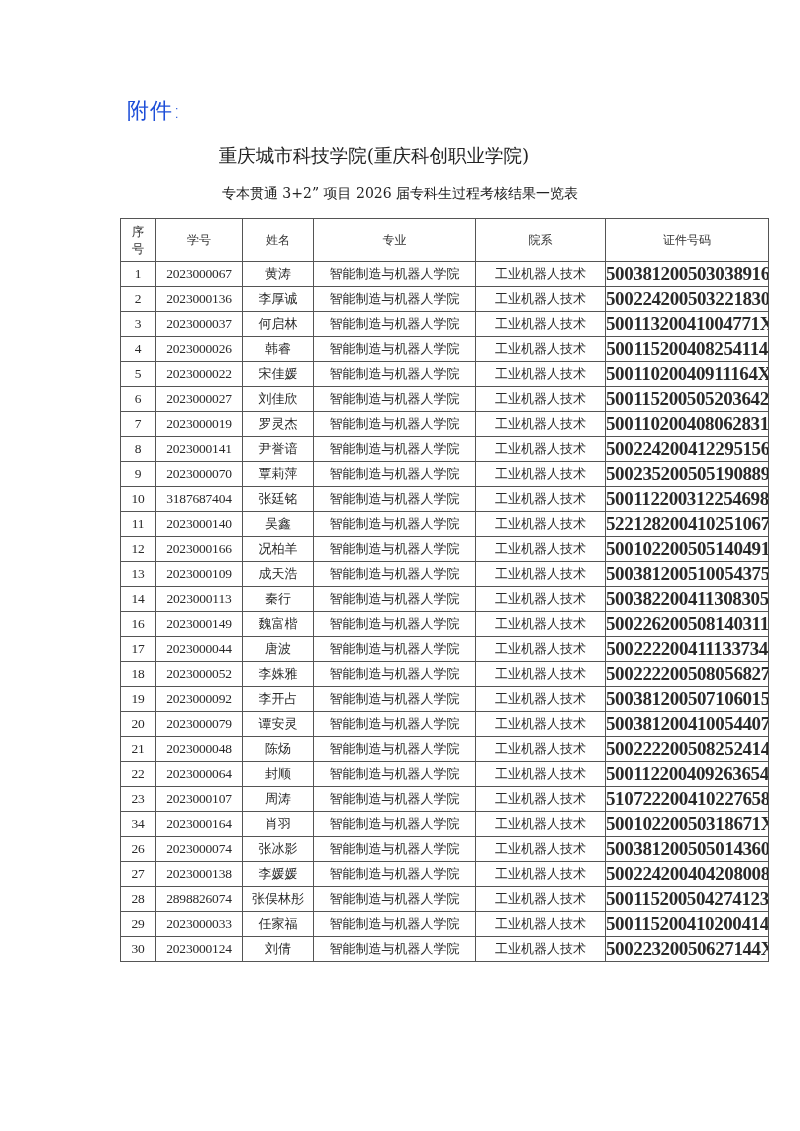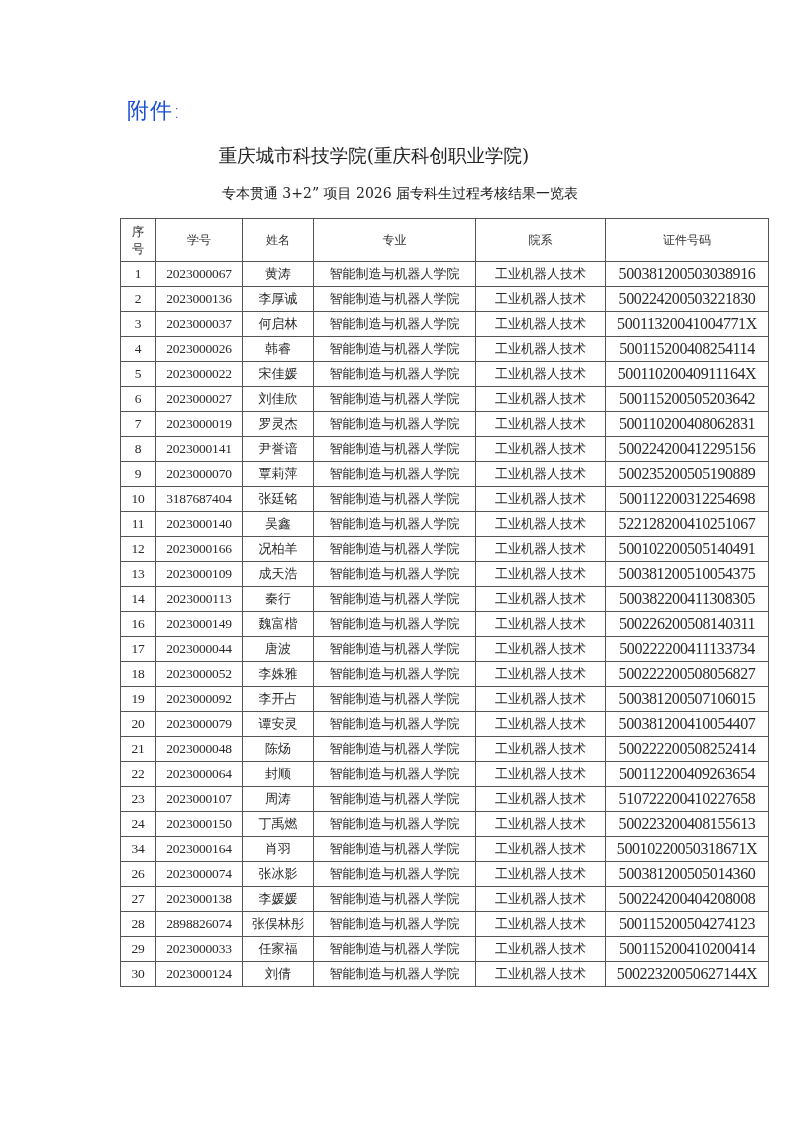--- a/index.html
+++ b/index.html
@@ -9,21 +9,21 @@
             font-family: "DejaVu Sans", "Liberation Sans", sans-serif; font-weight: 300; color:#1d4ed8; }
   .title1 { position: absolute; left: 0; width: 688px; top: 143px; text-align: center; font-size: 18.5px; color:#222;padding-left:26px; }
   .title1 span { margin-left: 8px; }
   .title2 { position: absolute; left: 0; width: 800px; top: 185px; text-align: center; font-size: 14px; color:#222; }
   table { position: absolute; left: 120px; top: 218px; border-collapse: collapse; table-layout: fixed; width: 648px; }
   td, th { border: 1px solid #555; text-align: center; font-weight: normal; padding: 0; white-space: nowrap; overflow: hidden; }
   th { height: 42px; font-size: 12px; color: #333; }
   th.seq { font-size: 12.5px; line-height: 17px; }
   td { height: 24px; font-size: 13px; color: #2a2a2a; }
   td.num { font-family: "Liberation Serif", "DejaVu Serif", serif; font-size: 13.5px; letter-spacing: -0.2px; }
-  td.id { font-family: "Liberation Serif", "DejaVu Serif", serif; font-size: 16px; letter-spacing: -0.4px; }
+  td.id { font-family: "Liberation Serif", "DejaVu Serif", serif; font-size: 19px; letter-spacing: -0.4px; font-weight: bold; }
 </style>
 </head>
 <body>
 
 <div class="attach">附件:</div>
 <div class="title1"><span>重庆城市科技学院(重庆科创职业学院)</span></div>
 <div class="title2">专本贯通 3+2” 项目 2026 届专科生过程考核结果一览表</div>
 
 <table>
   <colgroup>
@@ -215,28 +215,20 @@
       </tr>
       <tr>
         <td class="num">23</td>
         <td class="num">2023000107</td>
         <td>周涛</td>
         <td>智能制造与机器人学院</td>
         <td>工业机器人技术</td>
         <td class="id">510722200410227658</td>
       </tr>
       <tr>
-        <td class="num">24</td>
-        <td class="num">2023000150</td>
-        <td>丁禹燃</td>
-        <td>智能制造与机器人学院</td>
-        <td>工业机器人技术</td>
-        <td class="id">500223200408155613</td>
-      </tr>
-      <tr>
         <td class="num">34</td>
         <td class="num">2023000164</td>
         <td>肖羽</td>
         <td>智能制造与机器人学院</td>
         <td>工业机器人技术</td>
         <td class="id">50010220050318671X</td>
       </tr>
       <tr>
         <td class="num">26</td>
         <td class="num">2023000074</td>

